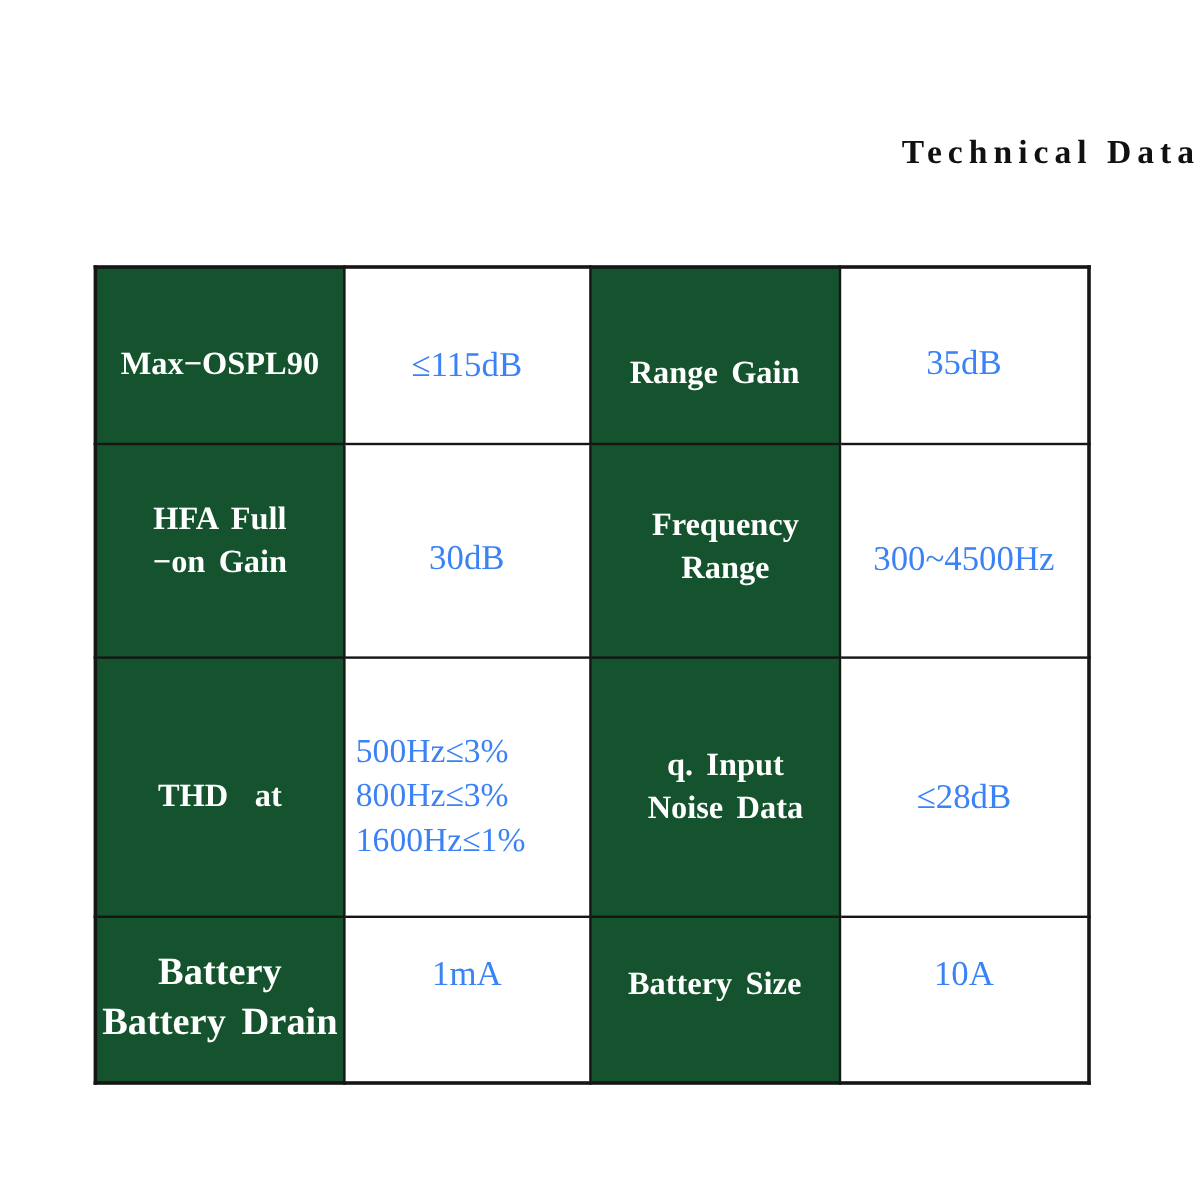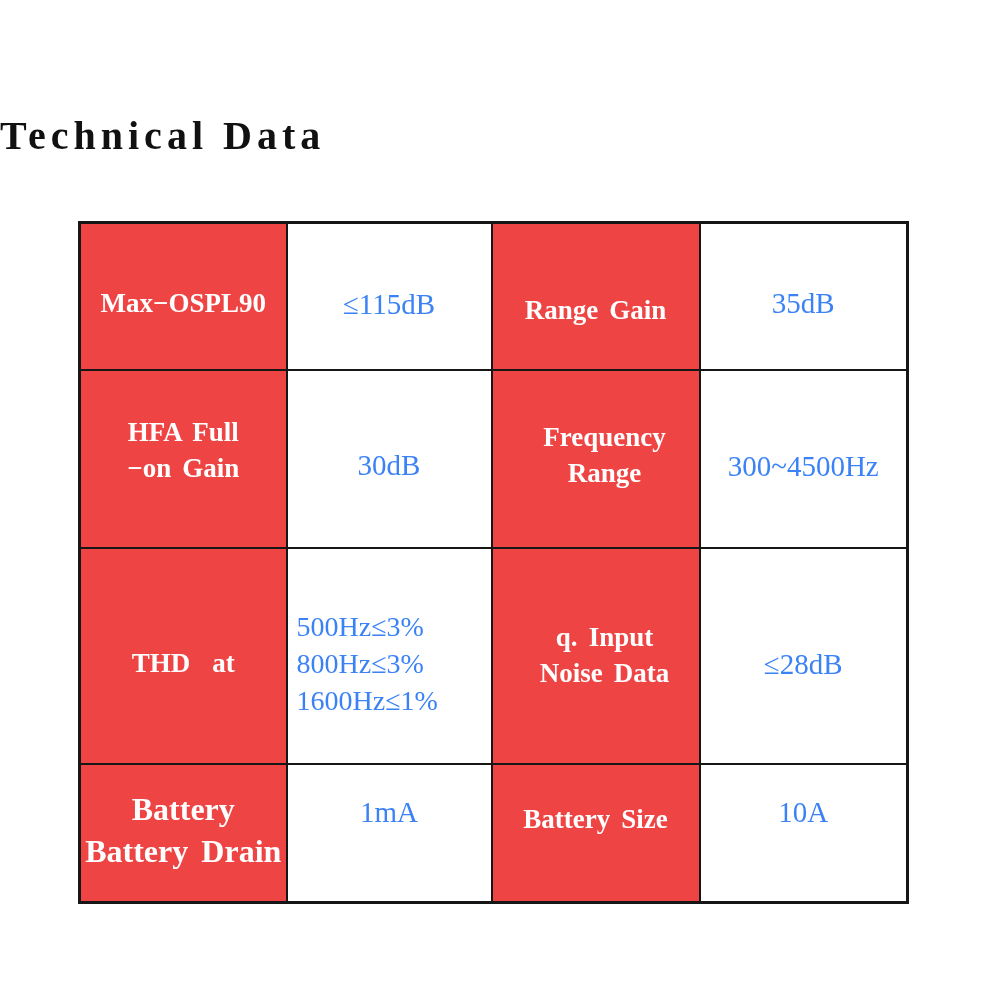--- a/index.html
+++ b/index.html
@@ -16,22 +16,22 @@
     width: 1000px;
     height: 1000px;
     background: #ffffff;
     overflow: hidden;
   }
   .title {
     position: absolute;
     top: 112px;
     left: 0;
     right: 0;
-    text-align: left;
-    font-size: 40px;
+    text-align: right;
+    font-size: 28px;
     font-weight: bold;
     color: #111111;
     letter-spacing: 5px;
   }
   table.spec {
     position: absolute;
     left: 78px;
     top: 221px;
     width: 828px;
     height: 646px;
@@ -43,21 +43,21 @@
     border: 2px solid #161616;
     padding: 0;
     vertical-align: middle;
     text-align: center;
   }
   tr.r1 { height: 147px; }
   tr.r2 { height: 178px; }
   tr.r3 { height: 216px; }
   tr.r4 { height: 139px; }
   td.label {
-    background: #ef4444;
+    background: #14532d;
     color: #ffffff;
     font-weight: bold;
     font-size: 27px;
   }
   td.value {
     background: #ffffff;
     color: #3b82f6;
     font-weight: normal;
     font-size: 29px;
   }

